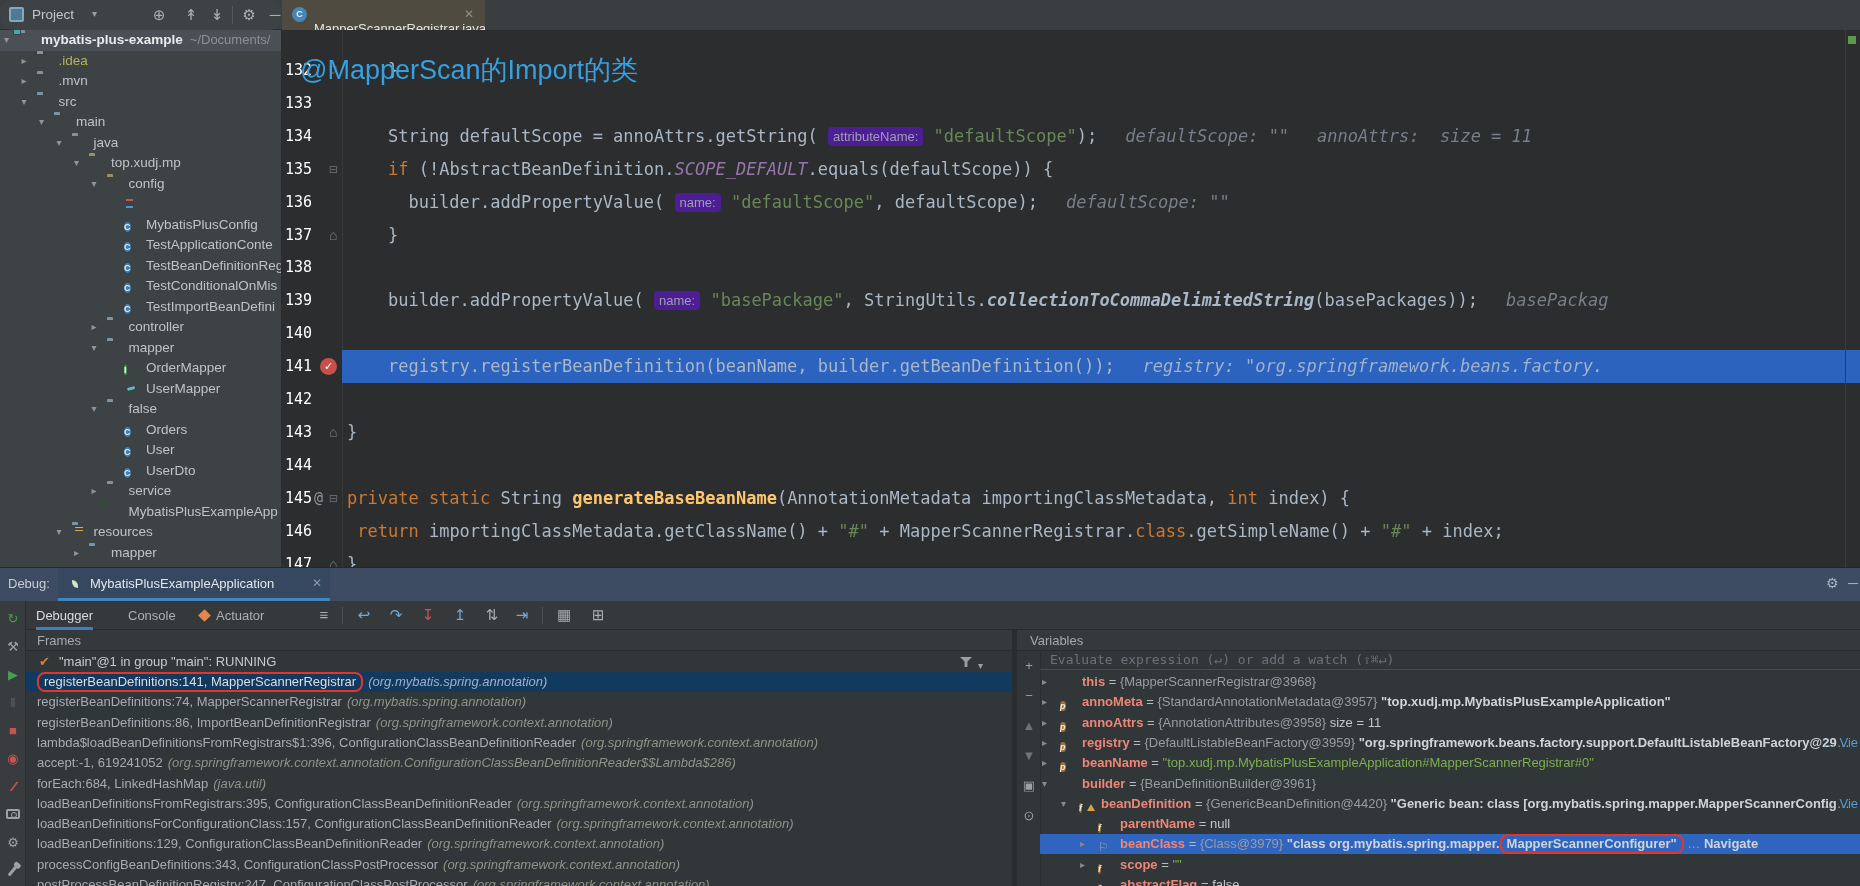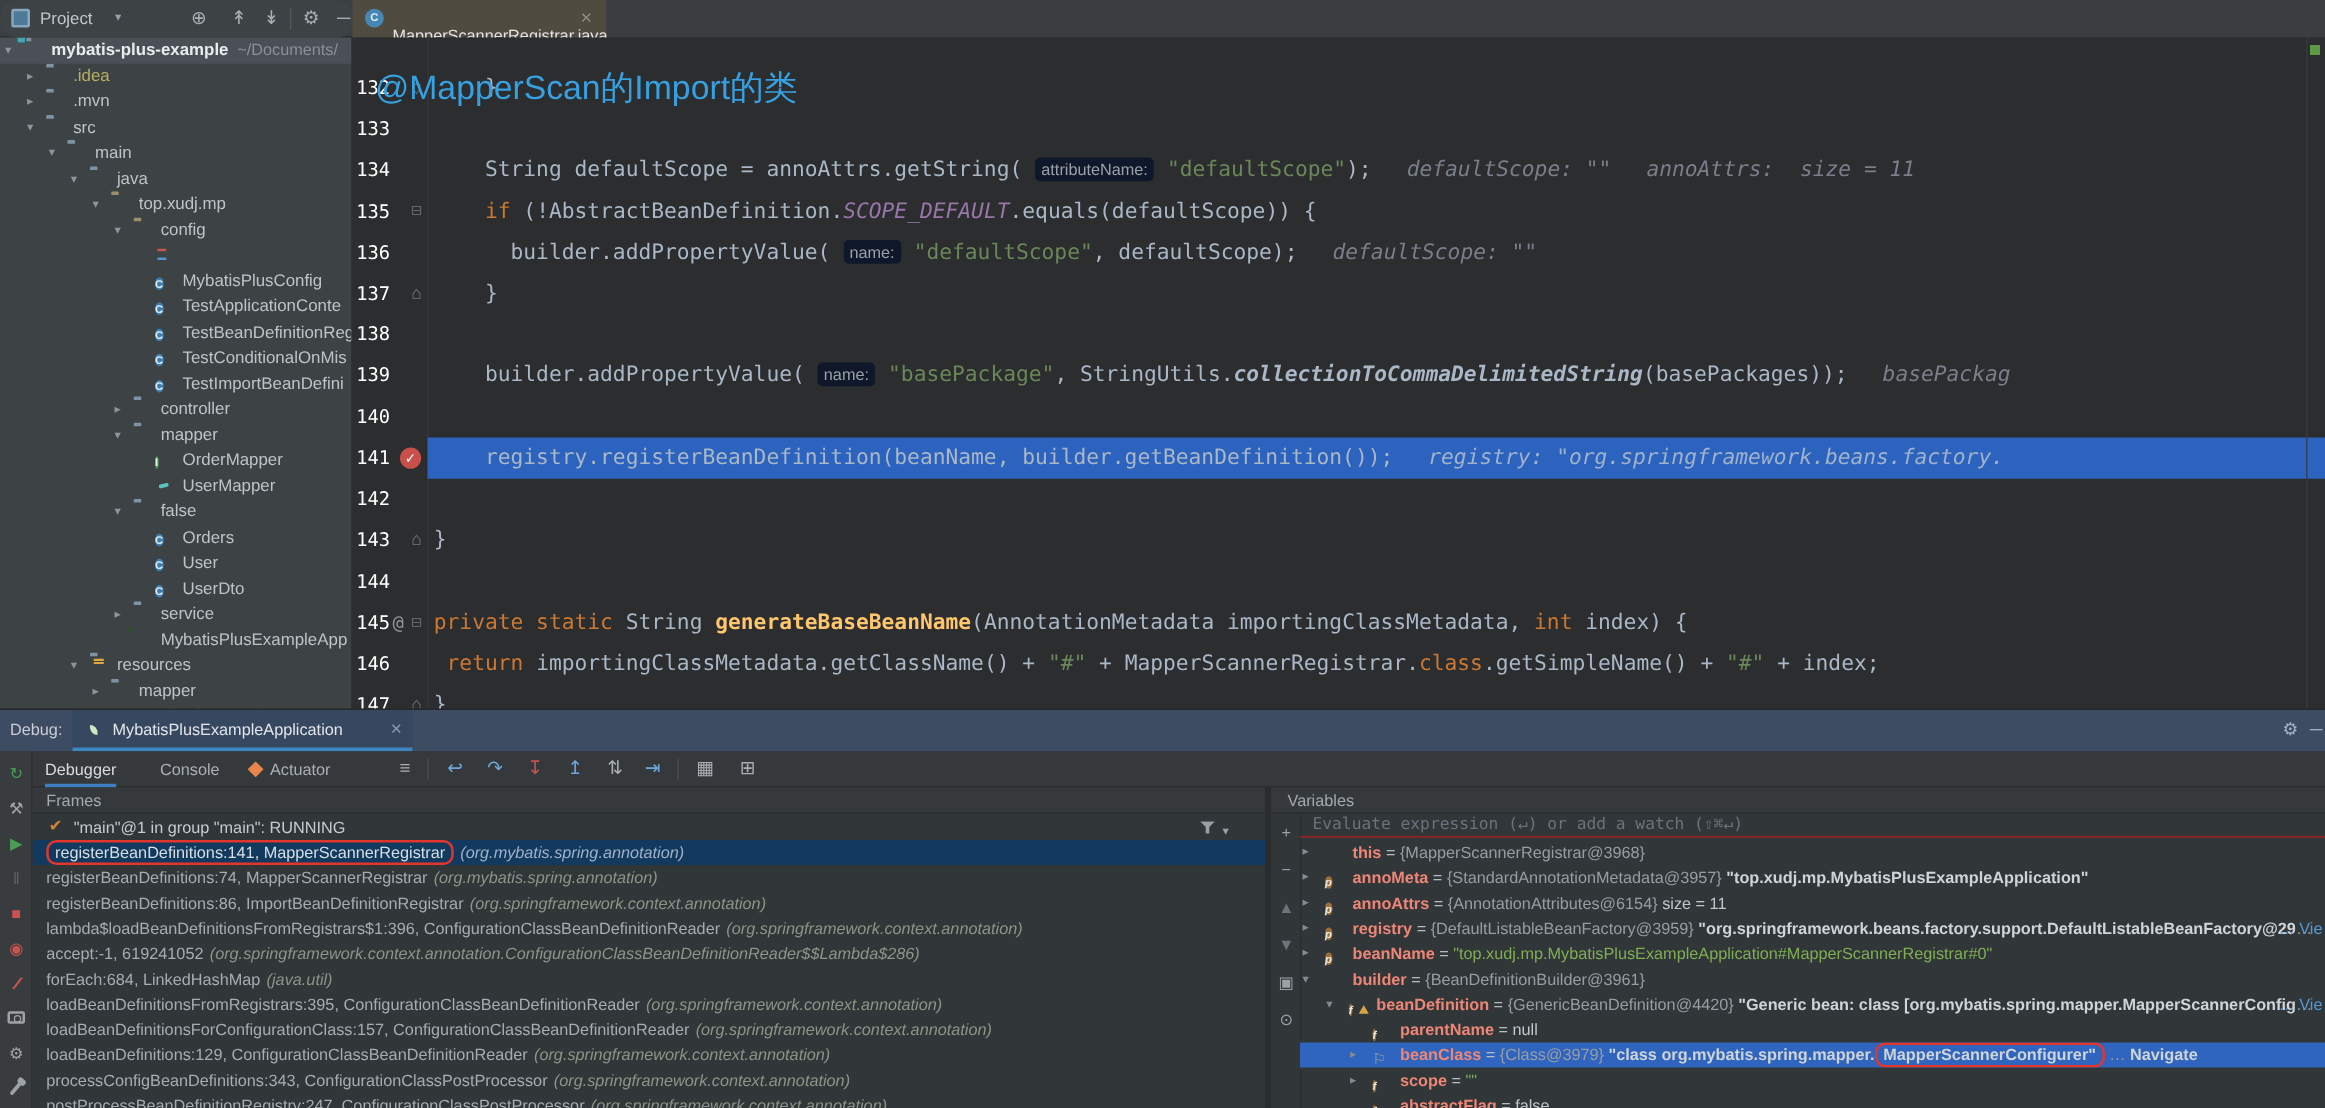--- a/index.html
+++ b/index.html
@@ -60,21 +60,21 @@
   .exec-bg { position:absolute; left:60px; right:0; top:0; bottom:0; background:#2C63BE; }
   .ln { position:absolute; left:0; width:30px; text-align:right; color:#ffffff; font-size:15px; }
   .at-sign { position:absolute; left:32px; color:#8F959B; font-size:15px; }
   .fold-g { position:absolute; left:47px; color:#61666A; font-size:14px; }
   .fold-g.endup { transform:rotate(180deg); }
   .bp { position:absolute; left:38px; top:8px; width:17px; height:17px; border-radius:50%; background:#C94F4A; color:#FFF; font-size:11px; line-height:17px; text-align:center; font-family:"DejaVu Sans", sans-serif; }
   .code-text { position:absolute; left:65px; top:0; }
   .d { color:#A9B7C6; } .k { color:#CC7832; } .s { color:#6A8759; }
   .cst { color:#9876AA; font-style:italic; } .m { color:#FFC66D; font-weight:bold; }
   .im { color:#A9B7C6; font-style:italic; font-weight:bold; }
-  .hint { display:inline-block; background:#0f172a; color:#9CA1A7; border-radius:4px; padding:0 5px; font-family:"Liberation Sans", sans-serif; font-size:13px; line-height:19px; vertical-align:1px; }
+  .hint { display:inline-block; background:#4c1d95; color:#9CA1A7; border-radius:4px; padding:0 5px; font-family:"Liberation Sans", sans-serif; font-size:13px; line-height:19px; vertical-align:1px; }
   .dbg { color:#787F8A; font-style:italic; margin-left:28px; }
   .exec .dbg { color:#9FB2CC; }
   #doc-note { position:absolute; left:18px; top:22px; font-size:27px; color:#36A0E0; z-index:5; white-space:nowrap; }
 
   
   #debug { position:absolute; left:0; top:567px; width:1860px; height:319px; background:#33373A; border-top:1px solid #25272A; }
   #debug-bar { position:absolute; left:0; top:0; width:1860px; height:33px; background:#3D4B63; }
   #debug-label { position:absolute; left:8px; top:8px; font-size:13px; color:#C9CED4; }
   #session-tab { position:absolute; left:58px; top:0; width:272px; height:33px; background:#364760; border-bottom:3px solid #3E86C0; }
   #session-title { position:absolute; left:32px; top:8px; font-size:13px; color:#E2E6EA; }
@@ -377,21 +377,21 @@
           <span class="var-text" style="left: 42px;"><span class="vname">this</span><span class="veq"> = </span><span class="ref">{MapperScannerRegistrar@3968}</span></span>
         </div>
         <div class="var-row" style="top: 62.3px;">
           <span class="var-chev" style="left: 2px;">▸</span>
           <span class="var-icw" style="left: 20px;"><span class="vic">p</span></span>
           <span class="var-text" style="left: 42px;"><span class="vname">annoMeta</span><span class="veq"> = </span><span class="ref">{StandardAnnotationMetadata@3957} </span><span class="wstr">"top.xudj.mp.MybatisPlusExampleApplication"</span></span>
         </div>
         <div class="var-row" style="top: 82.6px;">
           <span class="var-chev" style="left: 2px;">▸</span>
           <span class="var-icw" style="left: 20px;"><span class="vic">p</span></span>
-          <span class="var-text" style="left: 42px;"><span class="vname">annoAttrs</span><span class="veq"> = </span><span class="ref">{AnnotationAttributes@6154} </span><span class="plain"> size = 11</span></span>
+          <span class="var-text" style="left: 42px;"><span class="vname">annoAttrs</span><span class="veq"> = </span><span class="ref">{AnnotationAttributes@3958} </span><span class="plain"> size = 11</span></span>
         </div>
         <div class="var-row" style="top: 102.9px;">
           <span class="var-chev" style="left: 2px;">▸</span>
           <span class="var-icw" style="left: 20px;"><span class="vic">p</span></span>
           <span class="var-text" style="left: 42px;"><span class="vname">registry</span><span class="veq"> = </span><span class="ref">{DefaultListableBeanFactory@3959} </span><span class="wstr">"org.springframework.beans.factory.support.DefaultListableBeanFactory@29</span><span class="ref">…</span></span>
           <span class="vie-link">… Vie</span>
         </div>
         <div class="var-row" style="top: 123.2px;">
           <span class="var-chev" style="left: 2px;">▸</span>
           <span class="var-icw" style="left: 20px;"><span class="vic">p</span></span>

